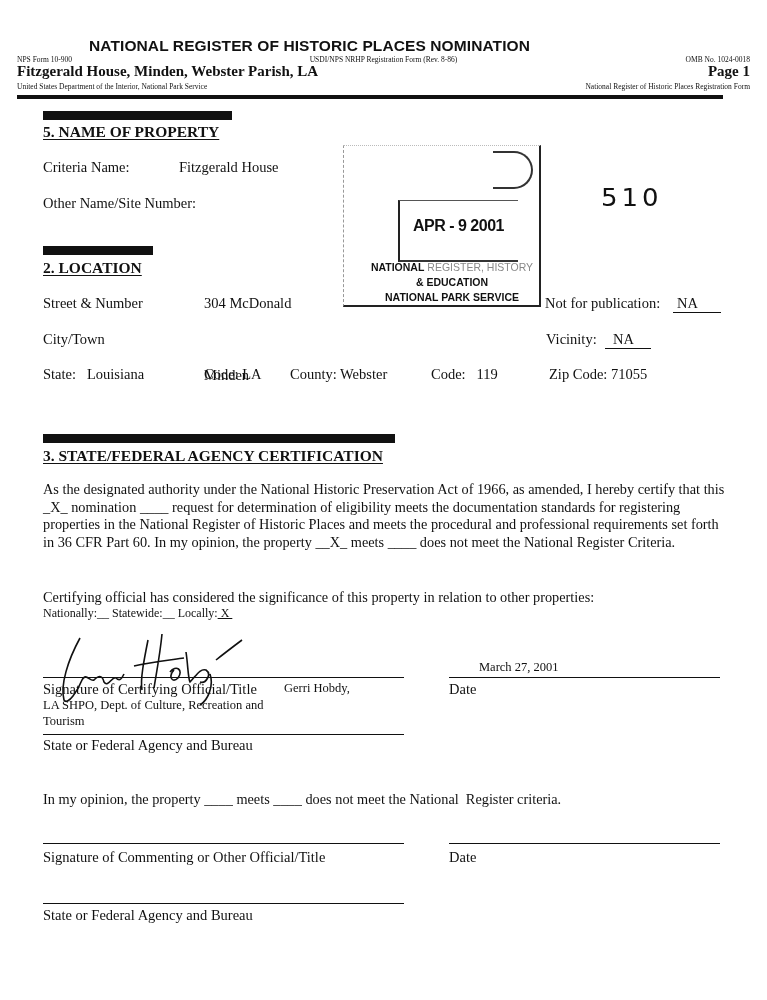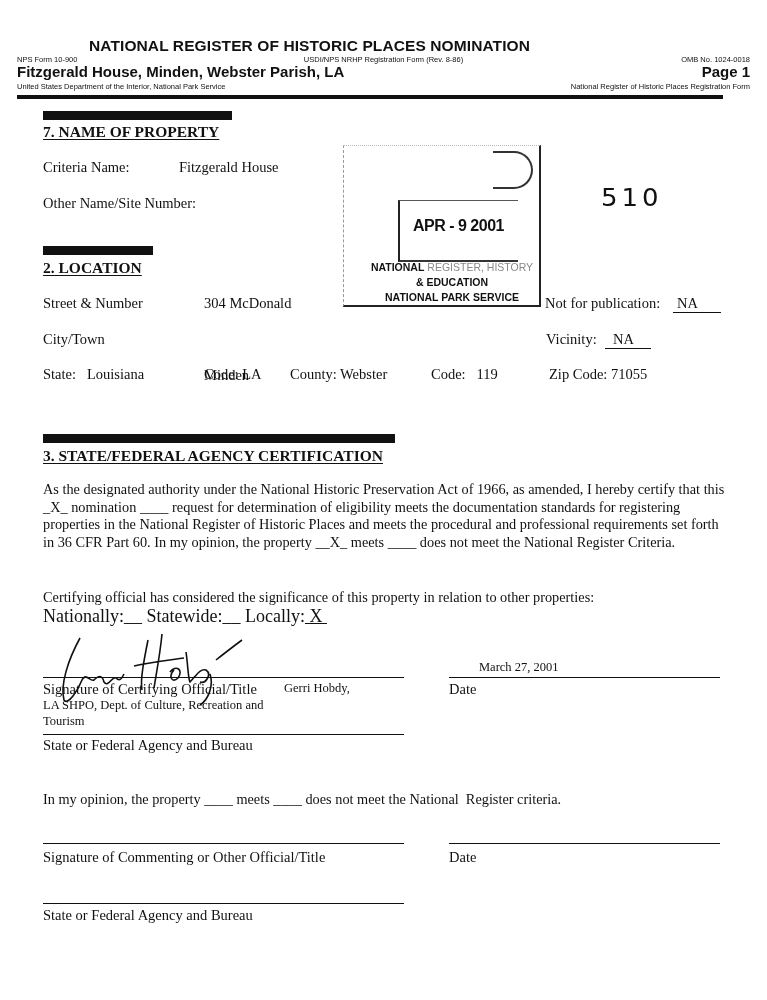--- a/index.html
+++ b/index.html
@@ -1,19 +1,19 @@
 <!DOCTYPE html>
 <html><head>
 <meta charset="utf-8">
 <style>
   * { box-sizing: border-box; margin: 0; padding: 0; }
   html, body { width: 767px; height: 1000px; background: #ffffff; overflow: hidden; }
   body { position: relative; color: #111; font-family: "Liberation Serif", serif; }
   .abs { position: absolute; white-space: nowrap; }
-  .serif { font-family: Liberation Sans, sans-serif; }
+  .serif { font-family: Liberation Serif, serif; }
   .mono { font-family: Liberation Serif, serif; }
 
   
   #main-title { left: 0; width: 619px; top: 37px; text-align: center; font-family: "Liberation Sans", sans-serif; font-weight: bold; font-size: 15.5px; letter-spacing: 0.1px; }
   .tiny { font-size: 7.5px; }
   #form-number { left: 17px; top: 55px; }
   #form-rev { left: 0; width: 767px; top: 55px; text-align: center; }
   #omb { right: 17px; top: 55px; }
   #property-header { left: 17px; top: 63px; font-size: 15px; font-weight: bold; }
   #page-number { right: 17px; top: 63px; font-size: 15px; font-weight: bold; }
@@ -62,21 +62,21 @@
   #stamp-ghost { position: absolute; left: 22px; top: 12px; width: 40px; height: 40px; color: #bbb; font-size: 9px; font-family: "Liberation Sans", sans-serif; white-space: normal; }
   #stamp-arc { position: absolute; left: 150px; top: 6px; width: 40px; height: 38px; border: 2px solid #333; border-left: none; border-radius: 0 20px 20px 0; }
 
   #handwritten-number { left: 601px; top: 182px; font-family: "DejaVu Sans", sans-serif; font-size: 26px; letter-spacing: 4px; font-weight: normal; color: #111; transform: scaleY(0.95); }
 
   #sec3-bar { left: 43px; top: 434px; width: 352px; }
   #sec3-title { left: 43px; top: 447px; }
 
   #cert-paragraph { left: 43px; top: 481px; width: 690px; white-space: normal; line-height: 17.5px; font-size: 14.3px; }
   #significance-text { left: 43px; top: 589px; font-size: 14.3px; }
-  #significance-levels { left: 43px; top: 606px; font-size: 18px; }
+  #significance-levels { left: 43px; top: 606px; font-size: 12px; }
 
   
   .sig-line { position: absolute; height: 1px; background: #111; }
   #sig1-line { left: 43px; top: 677px; width: 361px; }
   #date1-line { left: 449px; top: 677px; width: 271px; }
   #sig1-label { left: 43px; top: 681px; }
   #sig1-name { left: 284px; top: 681px; font-size: 12.5px; }
   #sig1-name2 { left: 43px; top: 698px; font-size: 12.5px; }
   #sig1-name3 { left: 43px; top: 714px; font-size: 12.5px; }
   #date1-value { left: 479px; top: 660px; font-size: 12.5px; }
@@ -100,21 +100,21 @@
 <div class="abs tiny serif" id="form-number">NPS Form 10-900</div>
 <div class="abs tiny serif" id="form-rev">USDI/NPS NRHP Registration Form (Rev. 8-86)</div>
 <div class="abs tiny serif" id="omb">OMB No. 1024-0018</div>
 <div class="abs serif" id="property-header">Fitzgerald House, Minden, Webster Parish, LA</div>
 <div class="abs serif" id="page-number">Page 1</div>
 <div class="abs tiny serif" id="dept">United States Department of the Interior, National Park Service</div>
 <div class="abs tiny serif" id="form-name">National Register of Historic Places Registration Form</div>
 <div class="abs" id="header-rule"></div>
 
 <div class="abs section-bar" id="sec1-bar"></div>
-<div class="abs section-title" id="sec1-title">7.  NAME OF PROPERTY</div>
+<div class="abs section-title" id="sec1-title">5.  NAME OF PROPERTY</div>
 <div class="abs body-text" id="historic-label">Criteria Name:</div>
 <div class="abs body-text" id="historic-value">Fitzgerald House</div>
 <div class="abs body-text" id="other-label">Other Name/Site Number:</div>
 
 <div class="abs section-bar" id="sec2-bar"></div>
 <div class="abs section-title" id="sec2-title">2.  LOCATION</div>
 <div class="abs body-text" id="street-label">Street &amp; Number</div>
 <div class="abs body-text" id="street-value">304 McDonald</div>
 <div class="abs body-text" id="nfp-label">Not for publication:</div>
 <div class="abs body-text" id="nfp-value">NA</div>

